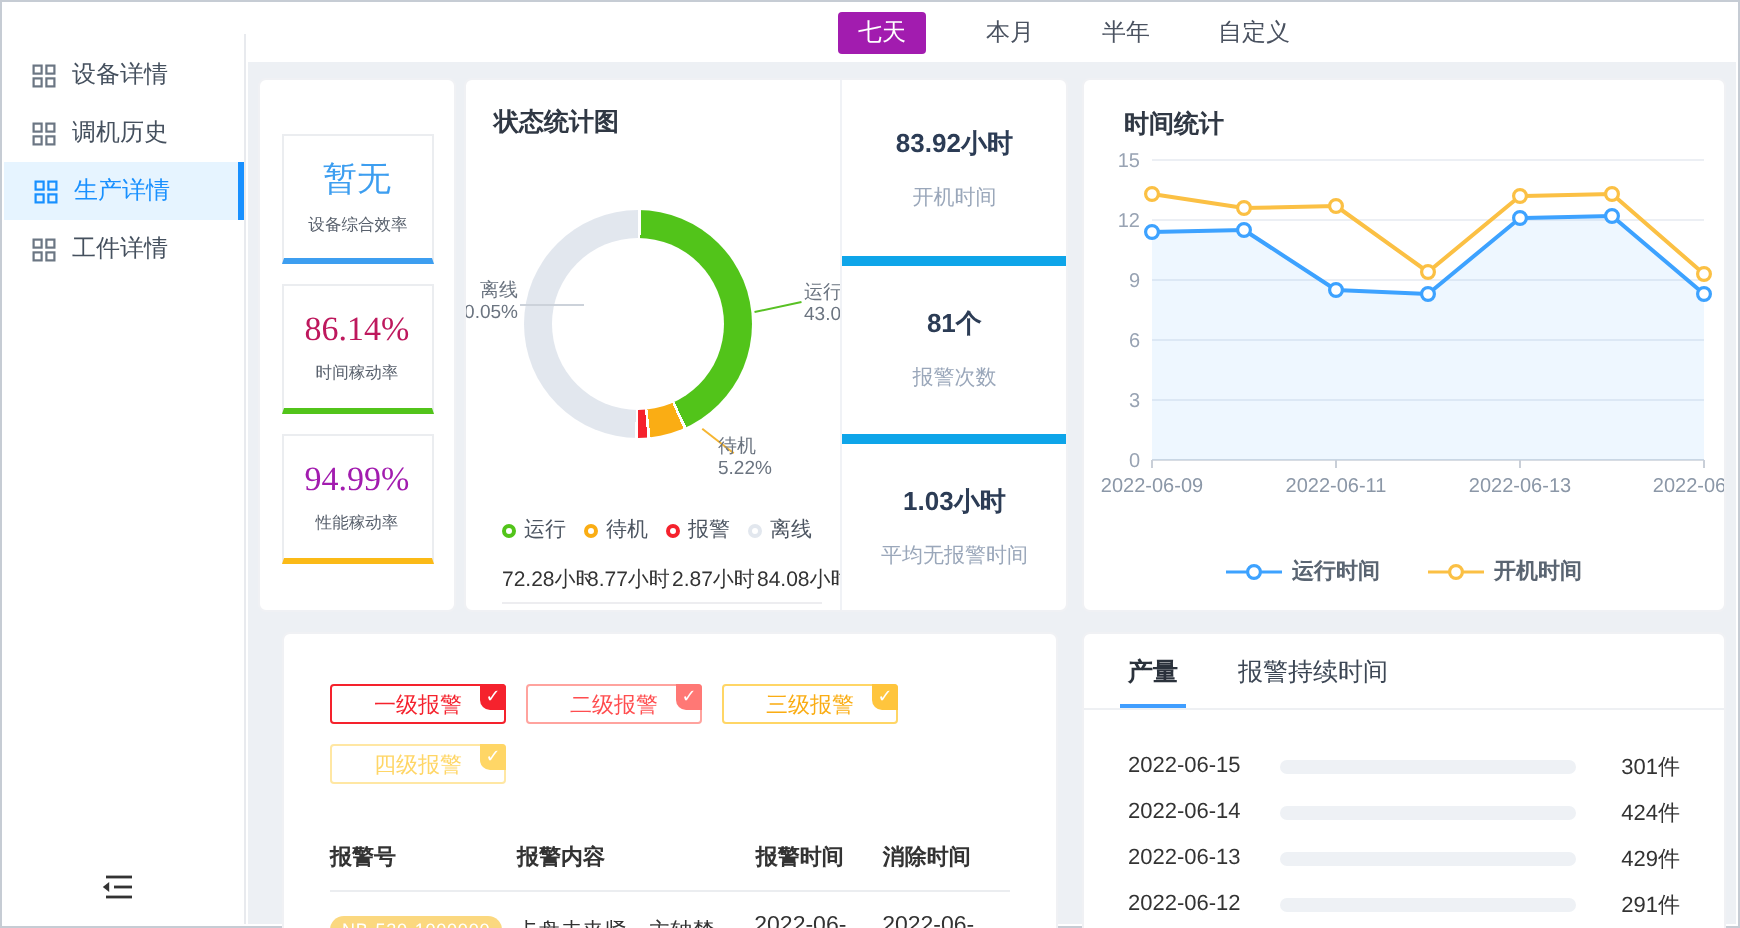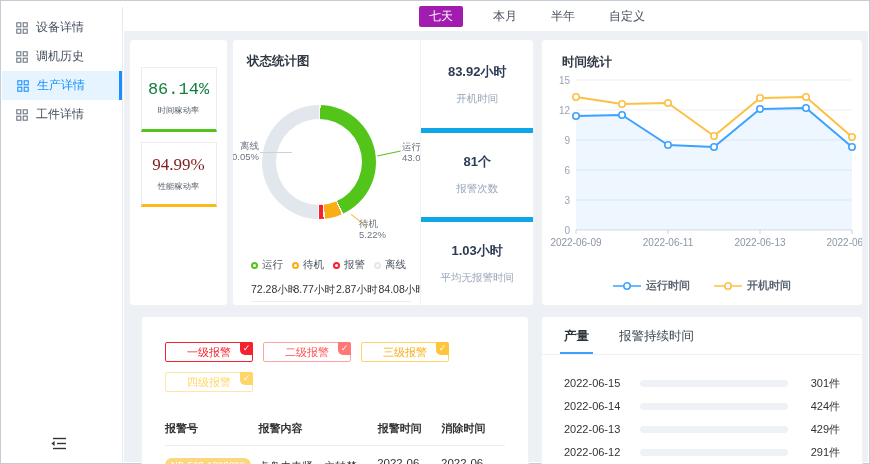--- a/index.html
+++ b/index.html
@@ -1,21 +1,21 @@
 <!DOCTYPE html>
 <html><head>
 <meta charset="utf-8">
 <style>
   * { box-sizing: border-box; margin: 0; padding: 0; }
   html,body { width:870px; height:464px; overflow:hidden;
     font-family:"Liberation Sans","DejaVu Sans",sans-serif; background:#fff; }
   .frame { position:absolute; inset:0; border:1px solid #c6ccd4; }
 
   
-  .sidebar { position:absolute; left:1px; top:6px; bottom:1px; width:121px;
+  .sidebar { position:absolute; left:1px; top:16px; bottom:1px; width:121px;
     background:#fff; border-right:1px solid #e8eaee; }
   .side-list { padding-top:6px; }
   .side-item { height:29px; display:flex; align-items:center; gap:8px;
     padding-left:14px; font-size:12px; color:#45505e; cursor:pointer; position:relative; }
   .side-item .s-icon { width:12px; height:12px; color:#6b7683; flex:0 0 auto; display:flex; }
   .side-item.active { background:#e6f4ff; color:#1890ff;padding-left:15px; }
   .side-item.active .s-icon { color:#1890ff; }
   .side-item.active::after { content:""; position:absolute; right:0; top:0; bottom:0;
     width:3px; background:#1890ff; }
   .collapse-btn { position:absolute; bottom:10px; left:48px; width:20px; height:16px;
@@ -195,26 +195,30 @@
       <span class="range-tab active">七天</span>
       <span class="range-tab">本月</span>
       <span class="range-tab">半年</span>
       <span class="range-tab">自定义</span>
     </div>
   </header>
 
   <div class="main">
 
     <section class="card kpi-col">
+      <div class="kpi-card" style="border-bottom-color: rgb(61, 158, 240);">
+        <div class="kpi-value" style="color: rgb(61, 158, 240);">暂无</div>
+        <div class="kpi-label">设备综合效率</div>
+      </div>
       <div class="kpi-card" style="border-bottom-color: rgb(82, 196, 26);">
-        <div class="kpi-value" style="color: #15803d; font-family: Liberation Mono, monospace;">86.14%</div>
+        <div class="kpi-value" style="color: #be185d;">86.14%</div>
         <div class="kpi-label">时间稼动率</div>
       </div>
       <div class="kpi-card" style="border-bottom-color: rgb(251, 186, 23);">
-        <div class="kpi-value" style="color: #7f1d1d;">94.99%</div>
+        <div class="kpi-value" style="color: #a21caf;">94.99%</div>
         <div class="kpi-label">性能稼动率</div>
       </div>
     </section>
 
     <section class="card status-card">
       <div class="donut-pane">
         <div class="panel-title">状态统计图</div>
         <div class="donut-ring" id="donut" style="background: conic-gradient(rgb(255, 255, 255) 0deg, rgb(255, 255, 255) 1.6deg, rgb(82, 196, 26) 1.6deg, rgb(82, 196, 26) 154.908deg, rgb(255, 255, 255) 154.908deg, rgb(255, 255, 255) 156.508deg, rgb(250, 173, 20) 156.508deg, rgb(250, 173, 20) 173.7deg, rgb(255, 255, 255) 173.7deg, rgb(255, 255, 255) 175.3deg, rgb(245, 34, 45) 175.3deg, rgb(245, 34, 45) 179.856deg, rgb(255, 255, 255) 179.856deg, rgb(255, 255, 255) 181.456deg, rgb(226, 231, 238) 181.456deg, rgb(226, 231, 238) 360.036deg);"></div>
         <div class="donut-hole"></div>
         <div class="leader leader-offline"></div>

